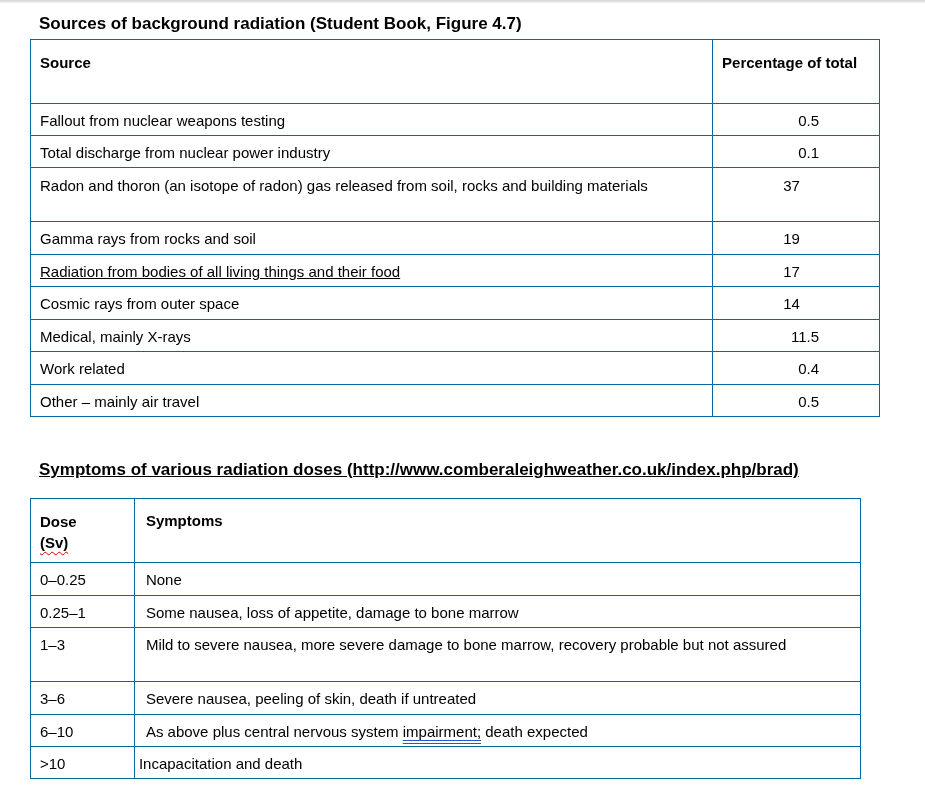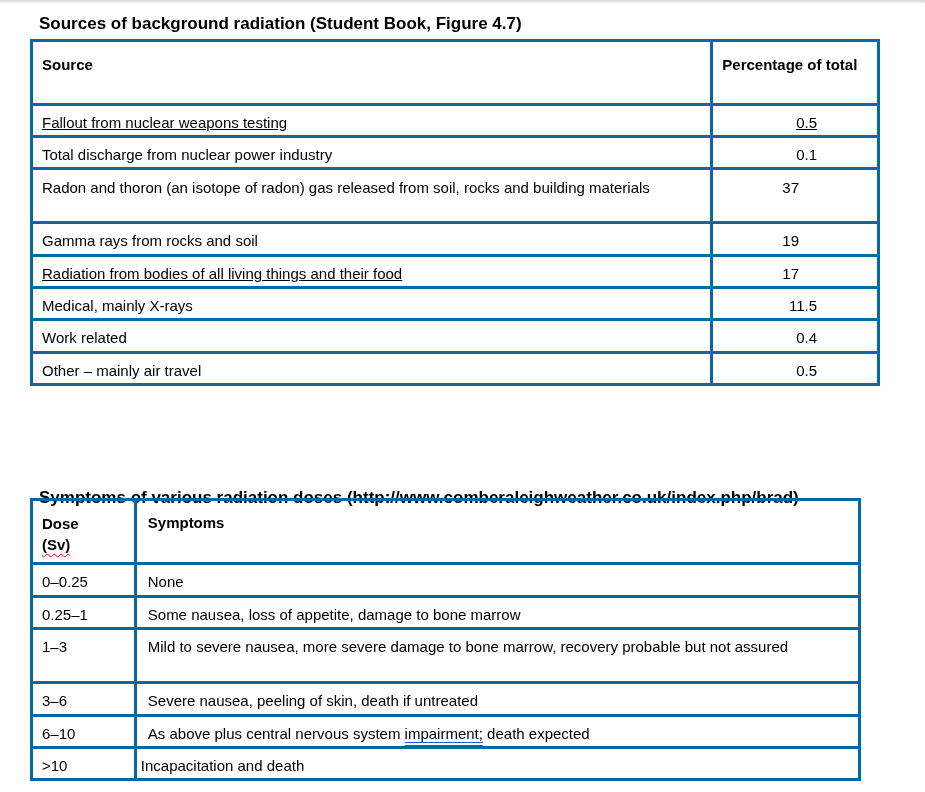--- a/index.html
+++ b/index.html
@@ -2,21 +2,21 @@
 <html><head>
   <meta charset="utf-8">
   <style>
     html, body { margin: 0; padding: 0; background: #ffffff; }
     body { width: 925px; height: 792px; position: relative; overflow: hidden;
            font-family: "Liberation Sans", sans-serif; color: #000; }
     .topline { position: absolute; left: 0; top: 0; width: 925px; height: 3px;
                background: linear-gradient(#d6d6d6, #f2f2f2); }
     .title { position: absolute; font-weight: bold; font-size: 17px; white-space: nowrap; }
     table { position: absolute; border-collapse: collapse; font-size: 15px; }
-    td { border: 3px solid #0369a1; vertical-align: top; padding: 0 9px; line-height: 21px; }
+    td { border: 1px solid #0369a1; vertical-align: top; padding: 0 9px; line-height: 21px; }
     .hdr td { font-weight: bold; }
     .num { text-align: right; padding-right: 60px; }
     .num.top { text-align: center; padding-right: 9px; padding-left: 0; }
     .squiggle { text-decoration: underline wavy #e00000; text-underline-offset: 3px; text-decoration-thickness: 1px; }
     .gram { text-decoration: underline double #2b58c8; text-underline-offset: 3px; }
   </style>
 </head>
 <body>
 
 <div class="topline"></div>
@@ -26,56 +26,60 @@
 <table style="left:30px; top:39px; width:850px;">
   <colgroup>
       <col style="width:683px">
       <col style="width:167px">
     </colgroup>
   <tbody>
       <tr class="hdr" style="height:64px;">
     <td style="padding-top:12px;">Source</td>
     <td style="padding-top:12px;">Percentage of total</td>
   </tr>
-  <tr style="height:32px;text-decoration:underline;">
+  <tr style="height:32px;">
     <td style="padding-top:6px;">Fallout from nuclear weapons testing</td>
     <td class="num" style="padding-top:6px;">0.5</td>
   </tr>
   <tr style="height:32px;margin-left:31px;">
     <td style="padding-top:6px;">Total discharge from nuclear power industry</td>
     <td class="num" style="padding-top:6px;">0.1</td>
   </tr>
   <tr style="height:54px;">
     <td style="padding-top:7px; padding-right:60px;">Radon and thoron (an isotope of radon) gas released from soil, rocks and building materials</td>
     <td class="num top" style="padding-top:7px;">37</td>
   </tr>
   <tr style="height:33px;">
     <td style="padding-top:6px;">Gamma rays from rocks and soil</td>
     <td class="num top" style="padding-top:6px;">19</td>
   </tr>
   <tr style="height:32px;">
     <td style="padding-top:6px;text-decoration:underline;">Radiation from bodies of all living things and their food</td>
     <td class="num top" style="padding-top:6px;">17</td>
   </tr>
+  <tr style="height:33px;">
+    <td style="padding-top:6px;">Cosmic rays from outer space</td>
+    <td class="num top" style="padding-top:6px;">14</td>
+  </tr>
   <tr style="height:32px;">
     <td style="padding-top:6px;">Medical, mainly X-rays</td>
     <td class="num" style="padding-top:6px;">11.5</td>
   </tr>
   <tr style="height:33px;">
     <td style="padding-top:6px;">Work related</td>
     <td class="num" style="padding-top:6px;">0.4</td>
   </tr>
   <tr style="height:32px;">
     <td style="padding-top:6px;">Other – mainly air travel</td>
     <td class="num" style="padding-top:6px;">0.5</td>
   </tr>
 </tbody>
   </table>
 
-<div class="title" style="left:39px; top:488px;">Symptoms of various radiation doses (http://www.comberaleighweather.co.uk/index.php/brad)</div>
+<div class="title" style="left:39px; top:460px;text-decoration:underline;">Symptoms of various radiation doses (http://www.comberaleighweather.co.uk/index.php/brad)</div>
 
 <table style="left:30px; top:498px; width:831px;">
   <colgroup>
       <col style="width:104px">
       <col style="width:727px">
     </colgroup>
   <tbody>
       <tr class="hdr" style="height:64px;">
     <td style="padding-top:12px;">
       <span>Dose</span><br>

